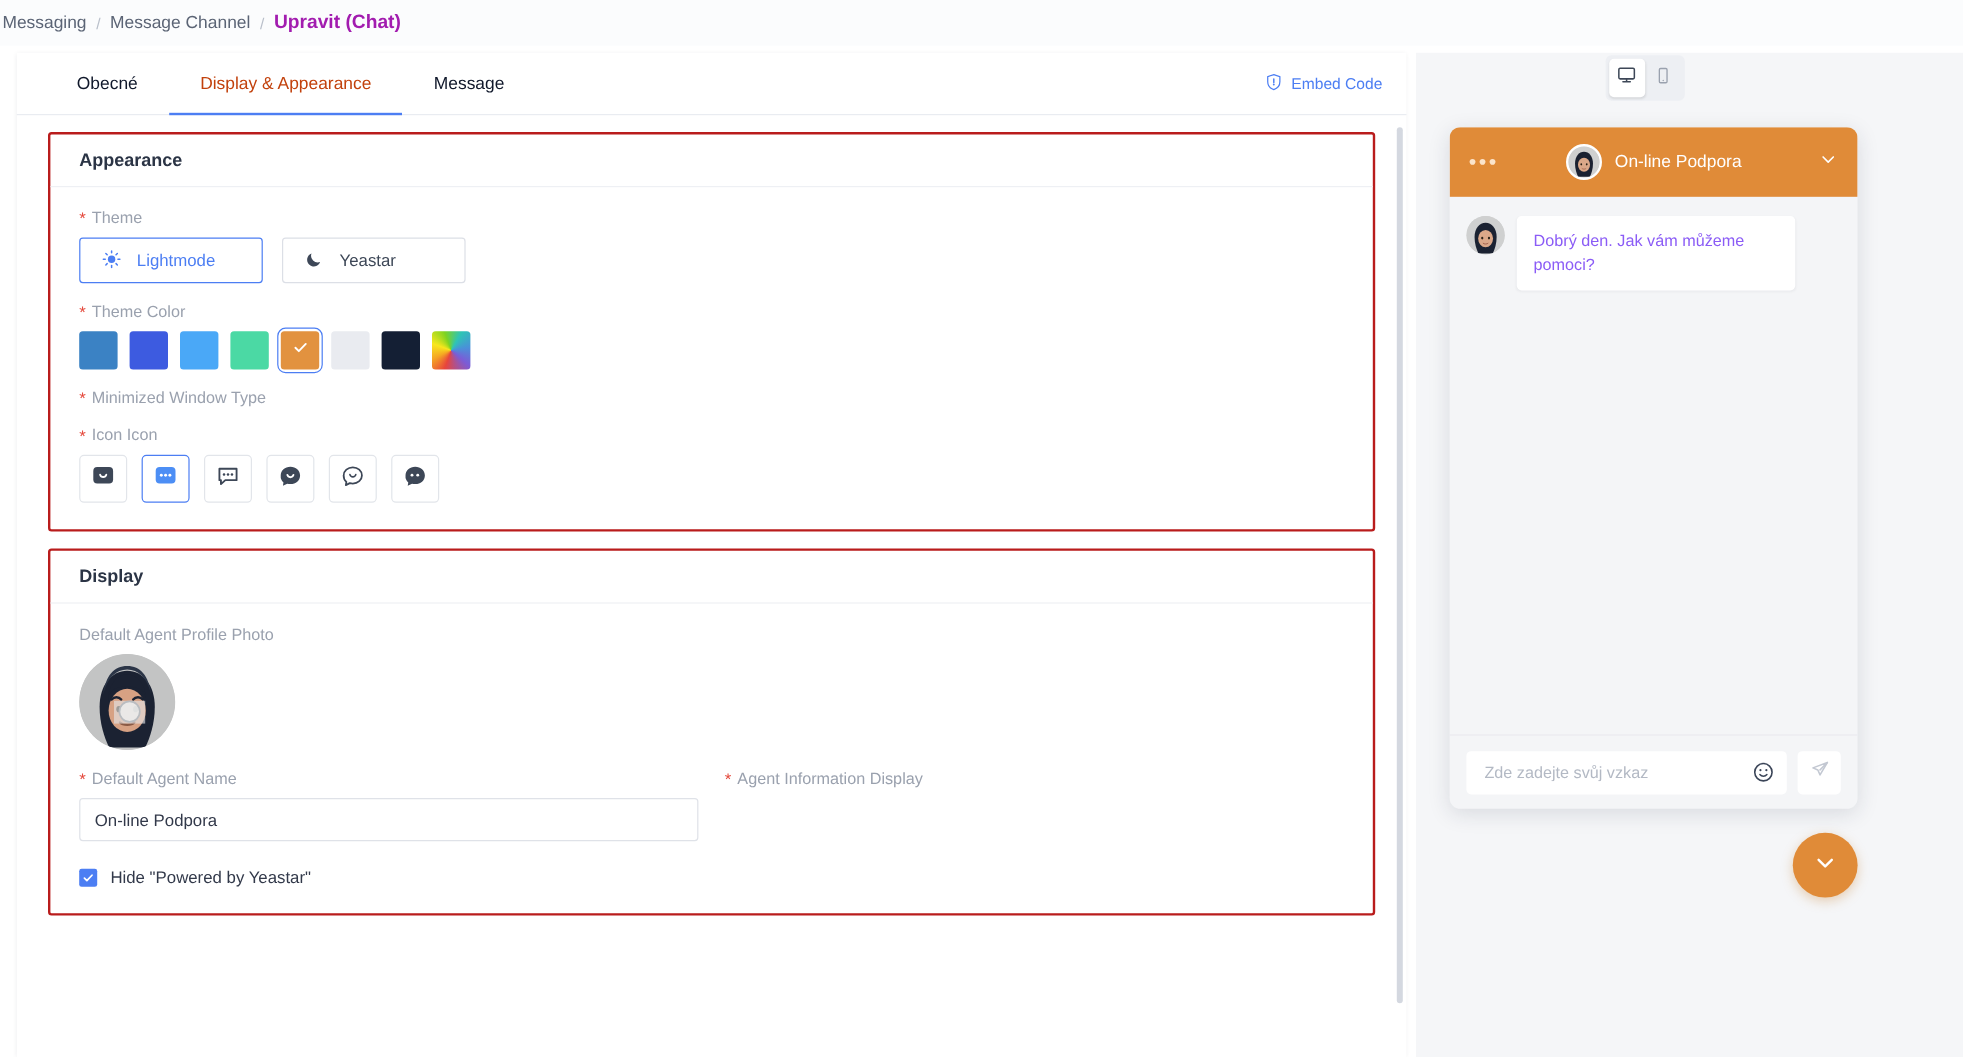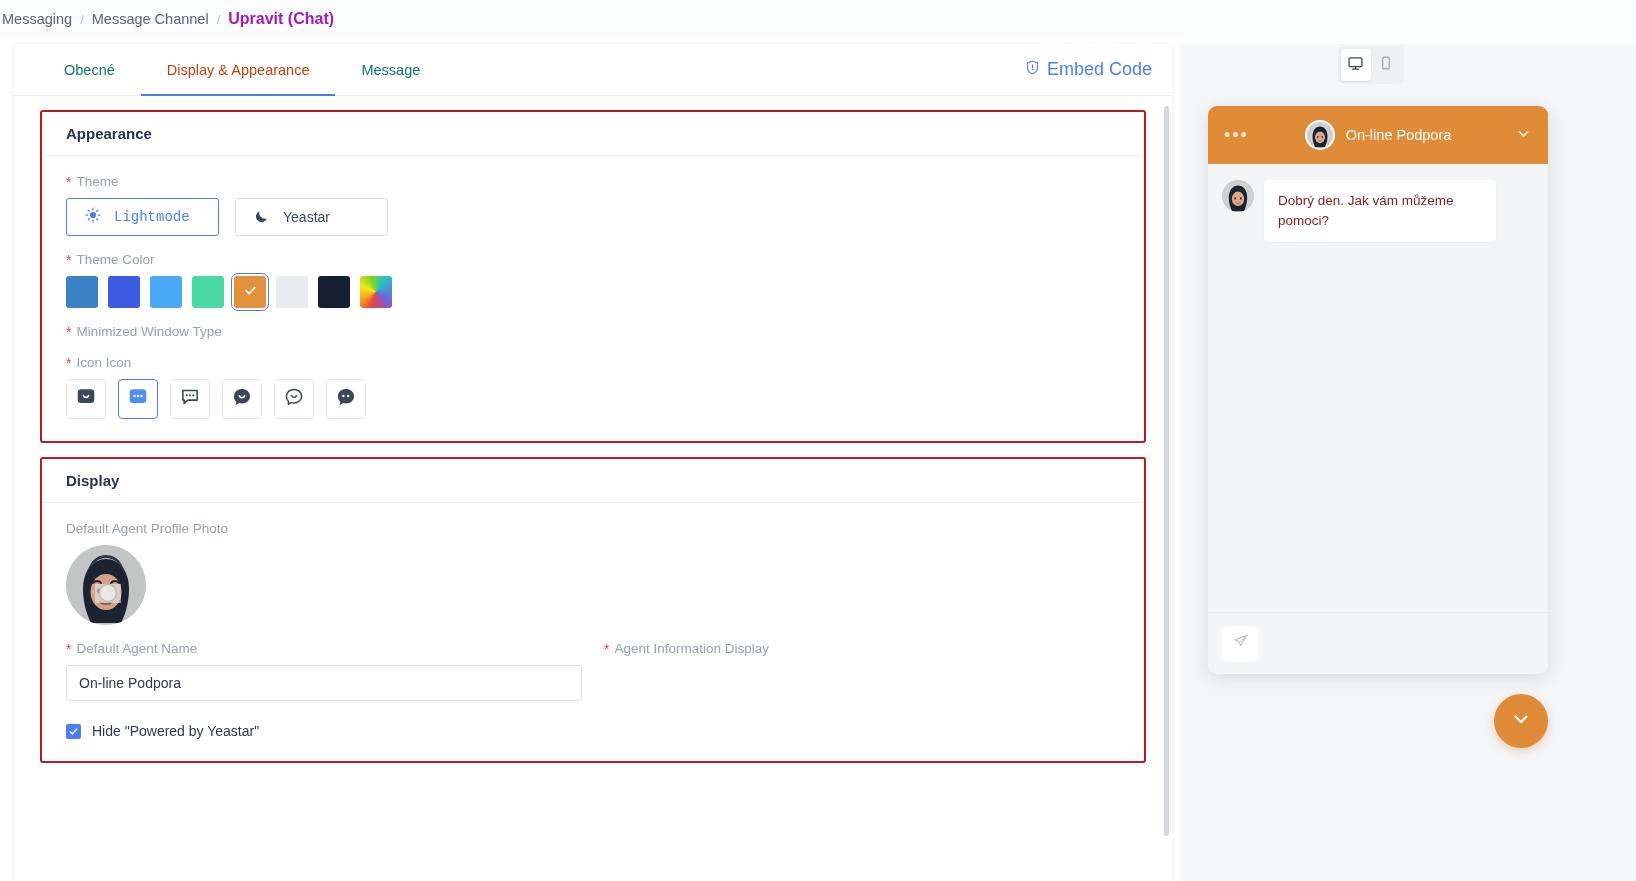--- a/index.html
+++ b/index.html
@@ -36,34 +36,34 @@
     height: 52px;
     border-bottom: 1px solid #e9ecf1;
     display: flex; align-items: stretch;
     position: relative;
     padding-left: 24px;
   }
   .tab {
     display: flex; align-items: center;
     padding: 0 26px;
     font-size: 14.5px;
-    color: #0f766e;
+    color: #0f172a;
     cursor: pointer;
     position: relative;
   }
   .tab.active { color: #c2410c; }
   .tab.active::after {
     content: ""; position: absolute;
     left: 0; right: 0; bottom: -1px; height: 2px;
     background: #4c7ef3;
   }
   .embed-code {
     position: absolute; right: 20px; top: 0; bottom: 0;
     display: flex; align-items: center; gap: 7px;
-    color: #4c7ef3; font-size: 18px; cursor: pointer;
+    color: #4c7ef3; font-size: 13px; cursor: pointer;
   }
 
   .scroll-body {
     position: absolute;
     top: 52px; left: 0; right: 0; bottom: 0;
     padding: 14px 26px 0 26px;
     overflow: hidden;
   }
   .scrollbar-thumb {
     position: absolute; right: 3px; top: 62px;
@@ -98,21 +98,21 @@
   .opt-row { display: flex; gap: 16px; }
   .opt-btn {
     width: 153px; height: 38px;
     border: 1px solid #dcdfe6; border-radius: 3px;
     background: #fff;
     display: flex; align-items: center; gap: 13px;
     padding-left: 18px;
     font-size: 14px; color: #3d4757;
     cursor: pointer;
   }
-  .opt-btn.selected { border-color: #4c7ef3; color: #4c7ef3; font-family: Liberation Mono, monospace; }
+  .opt-btn.selected { border-color: #4c7ef3; color: #4c7ef3; }
 
   
   .swatch-row { display: flex; gap: 10px; }
   .swatch-wrap {
     width: 32px; height: 32px;
     border-radius: 4px;
     display: flex; align-items: center; justify-content: center;
     position: relative;
   }
   .swatch-wrap.selected {
@@ -229,21 +229,21 @@
 
   .cw-body { flex: 1; padding: 16px 14px; overflow: hidden; }
   .msg-row { display: flex; gap: 10px; align-items: flex-start; }
   .msg-avatar {
     width: 32px; height: 32px; border-radius: 50%;
     overflow: hidden; background: #cfd0d0; flex: 0 0 32px;
   }
   .msg-bubble {
     background: #ffffff; border-radius: 4px;
     padding: 11px 14px;
-    font-size: 13.5px; color: #7f1d1d; line-height: 1.48;
+    font-size: 13.5px; color: #8b5cf6; line-height: 1.48;
     max-width: 232px;
     box-shadow: 0 1px 2px rgba(30,40,60,.05);
   }
   .cw-footer {
     flex: 0 0 62px;
     display: flex; align-items: center; gap: 9px;
     padding: 0 14px;
     border-top: 1px solid #e9eaee;
   }
   .cw-input {
@@ -578,20 +578,31 @@
             <ellipse cx="33" cy="46" rx="2.3" ry="2.8" fill="#2b2218"></ellipse>
             <ellipse cx="47" cy="46" rx="2.3" ry="2.8" fill="#2b2218"></ellipse>
             <path d="M35 57c2 2 8 2 10 0" stroke="#a0604c" stroke-width="2" fill="none" stroke-linecap="round"></path>
           </svg>
         </div>
         <div class="msg-bubble">Dobrý den. Jak vám můžeme pomoci?</div>
       </div>
     </div>
 
     <div class="cw-footer">
+      <div class="cw-input">
+        <input type="text" placeholder="Zde zadejte svůj vzkaz" style="">
+        <span class="cw-emoji">
+          <svg width="19" height="19" viewBox="0 0 20 20">
+            <circle cx="10" cy="10" r="7.6" stroke="#3b4558" stroke-width="1.4" fill="none"></circle>
+            <circle cx="7.4" cy="8.2" r="0.95" fill="#3b4558"></circle>
+            <circle cx="12.6" cy="8.2" r="0.95" fill="#3b4558"></circle>
+            <path d="M6.9 12a4 4 0 0 0 6.2 0" stroke="#3b4558" stroke-width="1.3" fill="none" stroke-linecap="round"></path>
+          </svg>
+        </span>
+      </div>
       <div class="cw-send">
         <span>
           <svg width="19" height="19" viewBox="0 0 20 20">
             <path d="M16.6 3.6L4 8.3l4.3 1.9 1.9 4.3z" stroke="#c3c8d2" stroke-width="1.35" fill="none" stroke-linejoin="round"></path>
             <path d="M16.6 3.6l-6.4 6.5" stroke="#c3c8d2" stroke-width="1.35" stroke-linecap="round"></path>
           </svg>
         </span>
       </div>
     </div>
 

